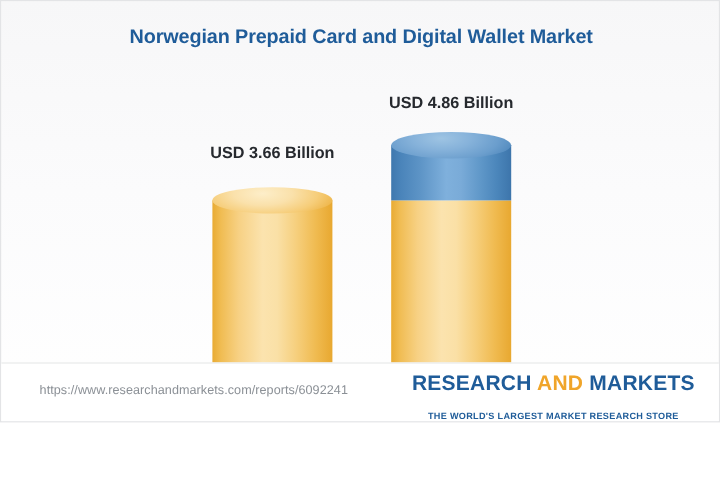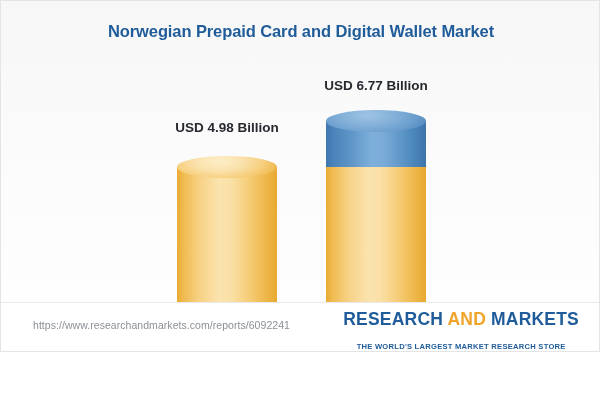--- a/index.html
+++ b/index.html
@@ -200,35 +200,35 @@
 </head>
 <body>
 
 <div class="card">
 
   <div class="chart-title">Norwegian Prepaid Card and Digital Wallet Market</div>
 
   <div class="plot">
 
     <div class="bar-group g0">
-      <div class="value-label">USD 4.98 Billion</div>
+      <div class="value-label">USD 3.66 Billion</div>
 
       <div class="cyl" style="height:141px;">
         <div class="shadow"></div>
         <div class="seg gold bottom" style="bottom:0; height:141px;">
           <div class="body"></div>
           <div class="cap"></div>
         </div>
       </div>
 
       <div class="cat-label">2025</div>
     </div>
 
     <div class="bar-group g1">
-      <div class="value-label">USD 6.77 Billion</div>
+      <div class="value-label">USD 4.86 Billion</div>
 
       <div class="cyl" style="height:187px;">
         <div class="shadow"></div>
         <div class="seg gold bottom" style="bottom:0; height:141px;">
           <div class="body"></div>
         </div>
         <div class="seg blue" style="bottom:141px; height:46px;">
           <div class="body"></div>
           <div class="cap"></div>
         </div>

